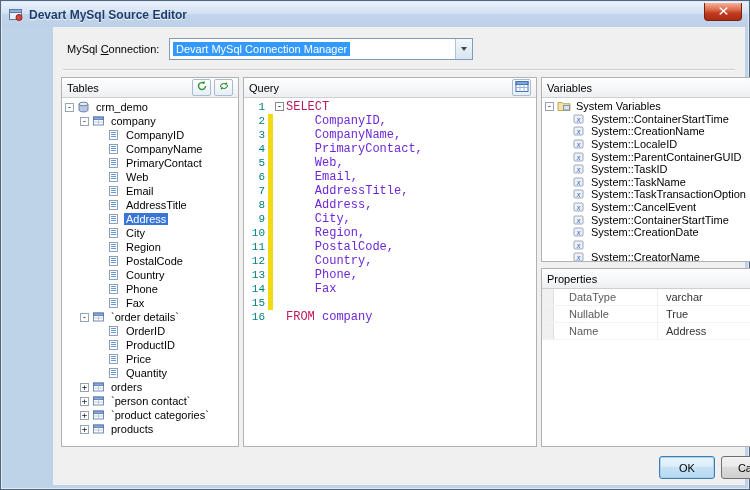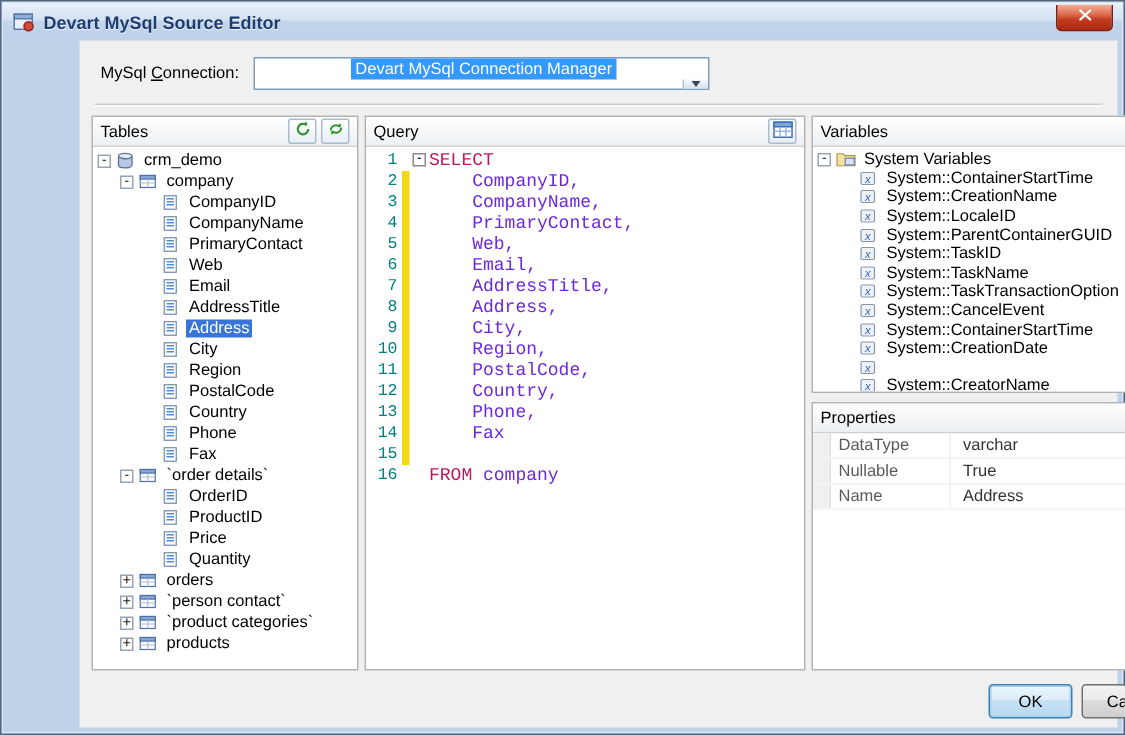--- a/index.html
+++ b/index.html
@@ -9,21 +9,21 @@
   .titlebar{position:absolute;left:1px;top:1px;right:1px;height:25px;display:flex;align-items:center;padding:0 6px;
             background:linear-gradient(#e9f1fb 0%,#d4e2f3 45%,#c2d5ea 50%,#bcd0e8 100%);}
   .app-icon{width:16px;height:16px;display:inline-flex;}
   .title-text{font-weight:bold;color:#1c3d6e;margin-left:5px;flex:1;font-size:12px;text-shadow:0 1px 0 rgba(255,255,255,.85);}
   .close-btn{width:38px;height:18px;margin-top:-6px;border:1px solid #7c1f10;border-top:none;border-radius:0 0 4px 4px;
              background:linear-gradient(#f4b29a 0%,#dd6a4c 40%,#c13a1f 60%,#aa2b12 100%);
              display:flex;align-items:center;justify-content:center;cursor:default;}
   .client{position:absolute;left:4px;right:4px;top:26px;bottom:4px;background:#f0f0f0;margin-left:48px;}
   .conn-label{position:absolute;left:14px;top:16px;}
   .mnem{text-decoration:underline;}
-  .combo{position:absolute;left:116px;top:11px;width:304px;height:22px;border:1px solid #7f9db9;background:#fff;display:flex;align-items:center;flex-direction:column;}
+  .combo{position:absolute;left:116px;top:11px;width:304px;height:22px;border:1px solid #7f9db9;background:#fff;display:flex;align-items:center;}
   .combo-text{margin-left:3px;background:#3399ff;color:#fff;padding:1px 3px;white-space:nowrap;}
   .combo-arrow{margin-left:auto;width:17px;height:100%;background:linear-gradient(#f3f7fb,#d9e4f0);border-left:1px solid #b0c2d8;
                display:flex;align-items:center;justify-content:center;}
   .tri{width:0;height:0;border-left:3.5px solid transparent;border-right:3.5px solid transparent;border-top:4.5px solid #3c4650;}
   .separator{position:absolute;left:10px;right:10px;top:42px;border-top:1px solid #cdcdcd;border-bottom:1px solid #fbfbfb;}
   .panel{position:absolute;border:1px solid #b2b2b2;background:#fff;display:flex;flex-direction:column;overflow:hidden;}
   .panel-header{height:20px;flex:none;background:linear-gradient(#fefefe,#edf0f3);border-bottom:1px solid #cfcfcf;
                 display:flex;align-items:center;padding:0 5px;}
   .panel-title{flex:1;}
   .ptoolbar{display:flex;align-items:center;}
@@ -62,21 +62,21 @@
   .sb-btn{position:absolute;left:0;width:17px;height:16px;border:1px solid #bdc3c7;background:linear-gradient(#fdfdfd,#e9e9e9);
           display:flex;align-items:center;justify-content:center;}
   .sb-up{top:0;}
   .sb-down{bottom:0;}
   .tri-up{width:0;height:0;border-left:3.5px solid transparent;border-right:3.5px solid transparent;border-bottom:4.5px solid #555;}
   .tri-down{width:0;height:0;border-left:3.5px solid transparent;border-right:3.5px solid transparent;border-top:4.5px solid #555;}
   .sb-thumb{position:absolute;left:1px;width:14px;top:17px;height:92px;border:1px solid #a3a9ad;border-radius:2px;
             background:linear-gradient(90deg,#ececec,#cfcfcf);}
   .pg-row{display:flex;align-items:stretch;height:17px;border-bottom:1px solid #f3f3f3;}
   .pg-margin{width:12px;flex:none;background:#f0f0f0;border-right:1px solid #e0e0e0;}
-  .pg-name{width:80px;flex:none;padding-left:5px;color:#5a5a5a;border-right:1px solid #efefef;display:flex;align-items:center;}
+  .pg-name{width:104px;flex:none;padding-left:15px;color:#5a5a5a;border-right:1px solid #efefef;display:flex;align-items:center;}
   .pg-value{flex:1;padding-left:8px;color:#333;display:flex;align-items:center;}
   .btn{position:absolute;height:23px;border:1px solid #707070;border-radius:3px;font-family:inherit;font-size:11px;
        background:linear-gradient(#f2f2f2,#ebebeb 45%,#dddddd 46%,#cfcfcf);display:flex;align-items:center;justify-content:center;}
   #ok-button{left:606px;top:429px;width:56px;border-color:#3c7fb1;box-shadow:0 0 0 1px #a9d0ec inset;
              background:linear-gradient(#eaf5fd,#dcedf9 45%,#c7e2f5 46%,#b7d9f2);}
   #cancel-button{left:668px;top:429px;width:68px;}
 </style>
 </head>
 <body>
 

